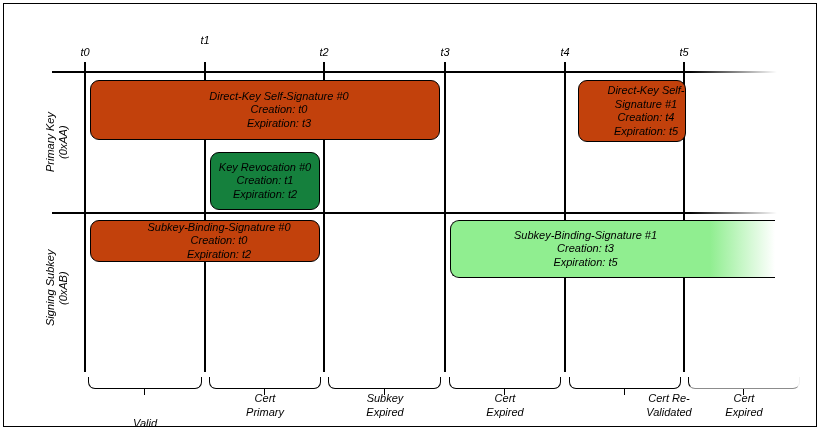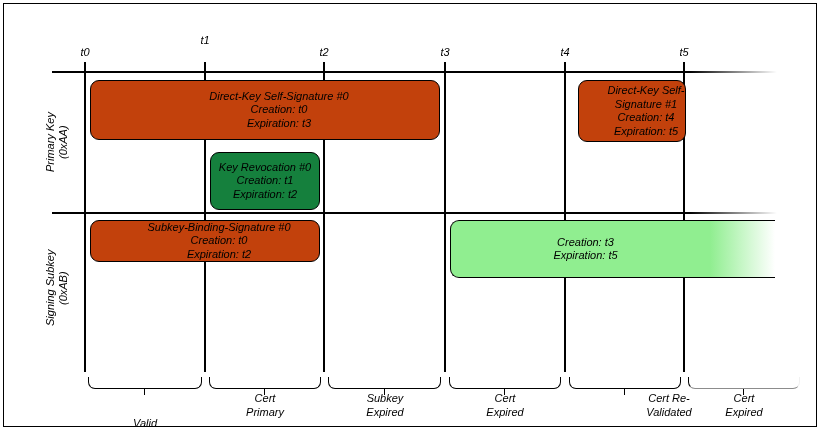--- a/index.html
+++ b/index.html
@@ -91,20 +91,21 @@
   </div>
 
   <div class="sigbox green" style="left:90px;top:220px;width:230px;height:42px;">
     <span class="ln">Subkey-Binding-Signature #0</span>
     <span class="ln">Creation: t0</span>
     <span class="ln">Expiration: t2</span>
   </div>
 
   <div class="sigbox fadeout" style="left:450px;top:220px;width:325px;height:58px;">
     <div style="margin-right:55px;">
+      <span class="ln">Subkey-Binding-Signature #1</span>
       <span class="ln">Creation: t3</span>
       <span class="ln">Expiration: t5</span>
     </div>
   </div>
 
 
   <div class="bracket" style="left:88px;top:377px;width:114px;"></div>
   <div class="bracket-nub" style="left:144px;top:389px;"></div>
   <div class="bracket-label" style="left:145px;top:416px;">
     <span>Valid</span>

